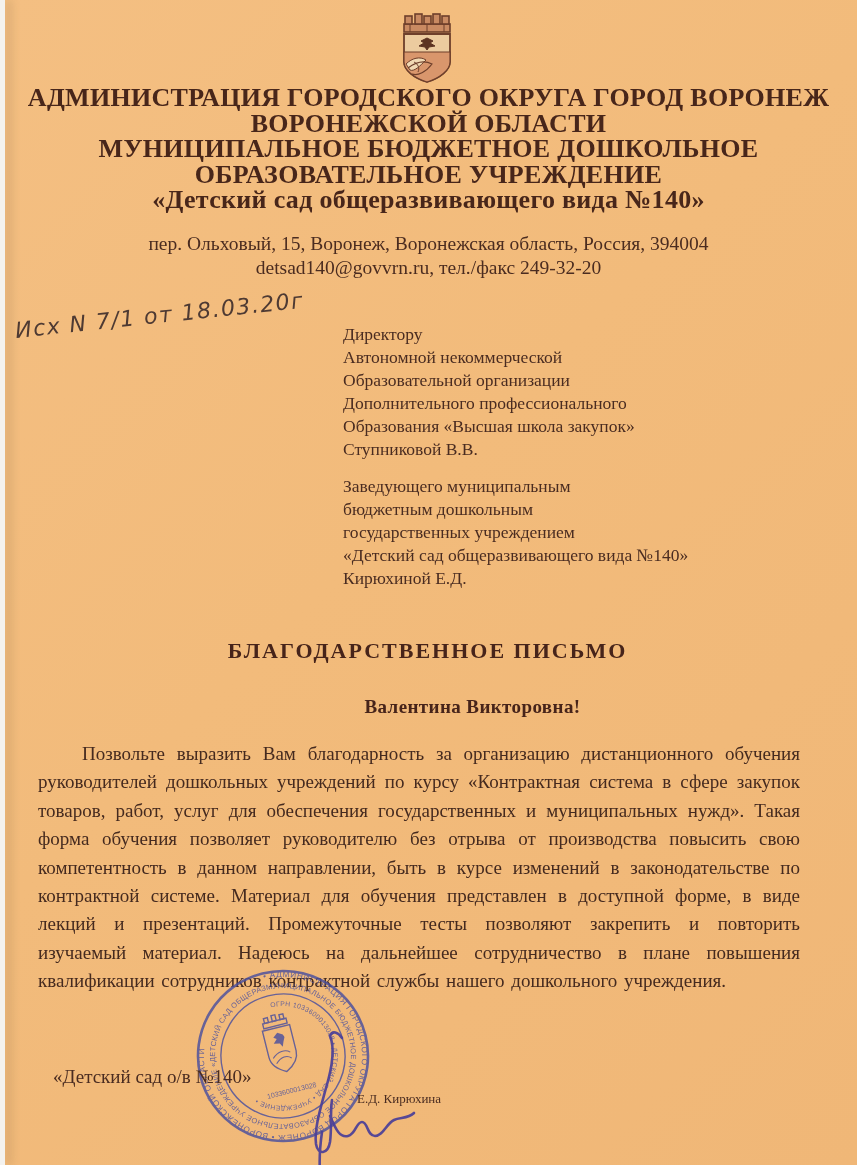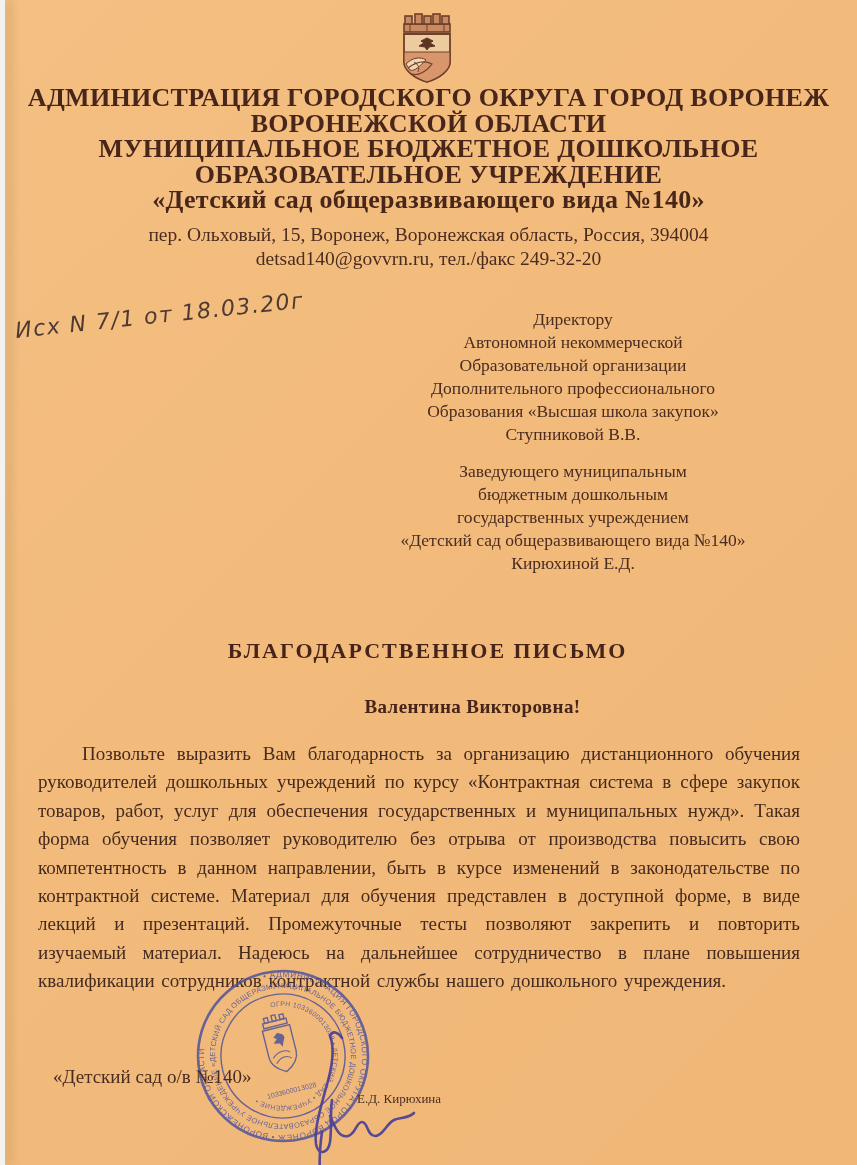--- a/index.html
+++ b/index.html
@@ -30,22 +30,22 @@
   }
   .handwritten-note{
     position:absolute;left:14px;top:318px;width:300px;
     font-family:"DejaVu Sans",sans-serif;
     font-style:italic;font-size:22px;letter-spacing:1.5px;
     color:#4e3a33;
     transform:rotate(-6deg);
     transform-origin:left top;
   }
   .addressees{
-    position:absolute;right:54px;top:308px;width:460px;
-    text-align:center;font-size:17.5px;line-height:23px;color:#4a2c21;font-family:Liberation Serif, serif;
+    position:absolute;right:54px;top:323px;width:460px;
+    text-align:left;font-size:17.5px;line-height:23px;color:#4a2c21;font-family:Liberation Serif, serif;
   }
   .addressee-block-2{margin-top:14px;}
   .letter-title{
     position:absolute;left:0;top:638px;width:855px;text-align:center;
     font-weight:bold;font-size:22px;letter-spacing:2px;color:#47241a;
   }
   .salutation{
     position:absolute;left:0;top:696px;width:857px;text-align:center;
     font-weight:bold;font-size:19px;letter-spacing:.4px;color:#47241a;padding-left:44px;
   }
@@ -104,21 +104,21 @@
     <path d="M18,62 C26,56 34,54 42,58 C36,66 28,70 22,68" fill="none" stroke="#6e3f2b" stroke-width="1.2"></path>
     <path d="M24,56 C28,58 30,62 28,66" fill="none" stroke="#6e3f2b" stroke-width="1"></path>
   </svg>
 
   <div class="letterhead">
     <div class="org-line">АДМИНИСТРАЦИЯ ГОРОДСКОГО ОКРУГА ГОРОД ВОРОНЕЖ</div>
     <div class="org-line">ВОРОНЕЖСКОЙ ОБЛАСТИ</div>
     <div class="org-line">МУНИЦИПАЛЬНОЕ БЮДЖЕТНОЕ ДОШКОЛЬНОЕ</div>
     <div class="org-line">ОБРАЗОВАТЕЛЬНОЕ УЧРЕЖДЕНИЕ</div>
     <div class="org-line">«Детский сад общеразвивающего вида №140»</div>
-    <div class="contact-line" style="margin-top:10px;">пер. Ольховый, 15, Воронеж, Воронежская область, Россия, 394004</div>
+    <div class="contact-line" style="margin-top:19px;">пер. Ольховый, 15, Воронеж, Воронежская область, Россия, 394004</div>
     <div class="contact-line">detsad140@govvrn.ru, тел./факс 249-32-20</div>
   </div>
 
   <div class="handwritten-note">Исх N 7/1 от 18.03.20г</div>
 
   <div class="addressees">
     <div>
       <div>Директору</div>
       <div>Автономной некоммерческой</div>
       <div>Образовательной организации</div>

